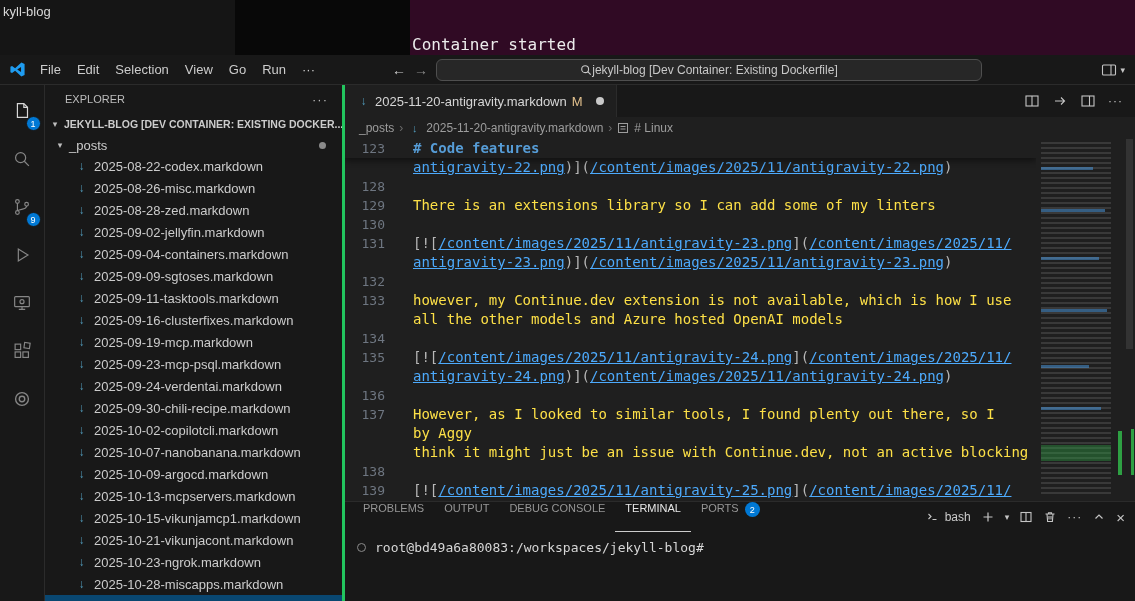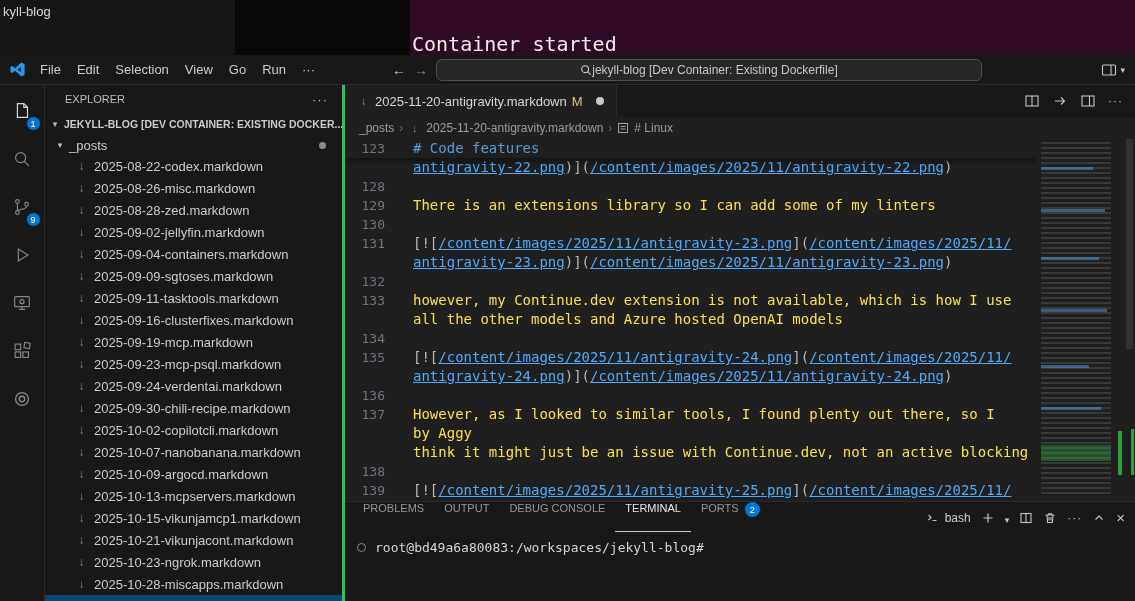--- a/index.html
+++ b/index.html
@@ -10,21 +10,21 @@
   *{margin:0;padding:0;box-sizing:border-box}
   html,body{width:1135px;height:601px;overflow:hidden;background:#1f1f1f;
     font-family:"Liberation Sans",sans-serif;color:#cccccc}
   #screen{width:1135px;height:601px;display:flex;flex-direction:column;position:relative}
 
   
   .bg-strip{height:55px;display:flex;flex:none;overflow:hidden}
   .bg-left{width:235px;background:#151515;font-size:13px;color:#d8d8d8;padding:4px 0 0 3px}
   .bg-mid{width:175px;background:#080808}
   .bg-term{flex:1;background:var(--terminal-bg);font-family:"DejaVu Sans Mono",monospace;
-    font-size:20px;line-height:21px;color:#ececec;padding-left:2px;overflow:hidden;white-space:pre}
+    font-size:16px;line-height:21px;color:#ececec;padding-left:2px;overflow:hidden;white-space:pre}
   .bt-top{margin-top:-8px}
 
   
   .titlebar{height:30px;background:#181818;border-bottom:1px solid #2b2b2b;
     display:flex;align-items:center;position:relative;flex:none}
   .vscode-logo{margin:0 6px 0 9px;display:flex;align-items:center}
   .menubar{display:flex;align-items:flex-end}
   .menu-item{padding:0 8px;height:22px;line-height:22px;font-size:13px;color:#cccccc;border-radius:5px}
   .tb-center{position:absolute;left:392px;top:4px;display:flex;align-items:center;gap:8px}
   .nav-arrow{font-size:14px;color:#cfcfcf;cursor:default}
@@ -80,21 +80,21 @@
   .editor-body{flex:1;display:flex;min-height:0;position:relative;background:#1f1f1f}
   .code-area{flex:1;position:relative;font-family:"DejaVu Sans Mono",monospace;
     font-size:14px;line-height:19px;overflow:hidden}
   .rows{position:absolute;top:19px;left:0;right:0}
   .ed-row{display:flex;height:19px;white-space:pre}
   .ln{width:40px;text-align:right;color:#6e7681;flex:none;font-size:13px}
   .code{margin-left:28px;white-space:pre}
   .seg-t{color:#fde047}
   .seg-b{color:#b8b8b8}
   .seg-l{color:var(--link);text-decoration:underline}
-  .seg-h{color:var(--heading);font-weight:normal}
+  .seg-h{color:var(--heading);font-weight:bold}
   .sticky{position:absolute;top:0;left:0;right:0;height:19px;background:#1f1f1f;
     box-shadow:0 3px 6px rgba(0,0,0,.45);display:flex;z-index:3;white-space:pre}
 
   .minimap{width:88px;flex:none;position:relative;overflow:hidden}
   .mm-lines{position:absolute;top:3px;left:5px;width:70px;height:352px;
     background:repeating-linear-gradient(to bottom,rgba(185,185,185,.17) 0 2px,transparent 2px 5px)}
   .mm-bar{position:absolute;height:3px;background:rgba(79,170,252,.45)}
   .mm-green-band{position:absolute;left:5px;width:70px;height:16px;background:rgba(46,160,67,.40)}
   .mm-green-edge{position:absolute;right:2px;width:4px;background:var(--added-green)}
 
@@ -104,21 +104,21 @@
 
   
   .panel{height:100px;background:#181818;border-top:1px solid #2b2b2b;flex:none;
     display:flex;flex-direction:column}
   .panel-top{height:30px;display:flex;align-items:center;padding:0 10px 0 8px;flex:none}
   .ptabs{display:flex;align-items:stretch;height:30px}
   .ptab{padding:0 10px;display:flex;align-items:flex-start;gap:6px;font-size:11px;color:#969696}
   .ptab.active{color:#e7e7e7;box-shadow:inset 0 -1px 0 #cccccc}
   .pbadge{background:var(--accent);color:#fff;width:15px;height:15px;border-radius:50%;
     font-size:9px;display:flex;align-items:center;justify-content:center}
-  .panel-actions{margin-left:auto;display:flex;align-items:flex-end;gap:10px;color:#c5c5c5}
+  .panel-actions{margin-left:auto;display:flex;align-items:center;gap:10px;color:#c5c5c5}
   .shell-pick{display:flex;align-items:center;gap:5px;font-size:12px;color:#cccccc}
   .pa-ellipsis{letter-spacing:1px;font-size:12px}
   .pa-close{font-size:15px;line-height:1}
   .panel-body{flex:1;display:flex;align-items:flex-start;gap:9px;padding:8px 0 0 12px;
     font-family:"DejaVu Sans Mono",monospace;font-size:13px;color:#d6d6d6}
   .cmd-circle{width:9px;height:9px;border:1px solid #8a8a8a;border-radius:50%;margin-top:3px;flex:none}
 
   svg.icon{display:block}
 </style>
 </head>

